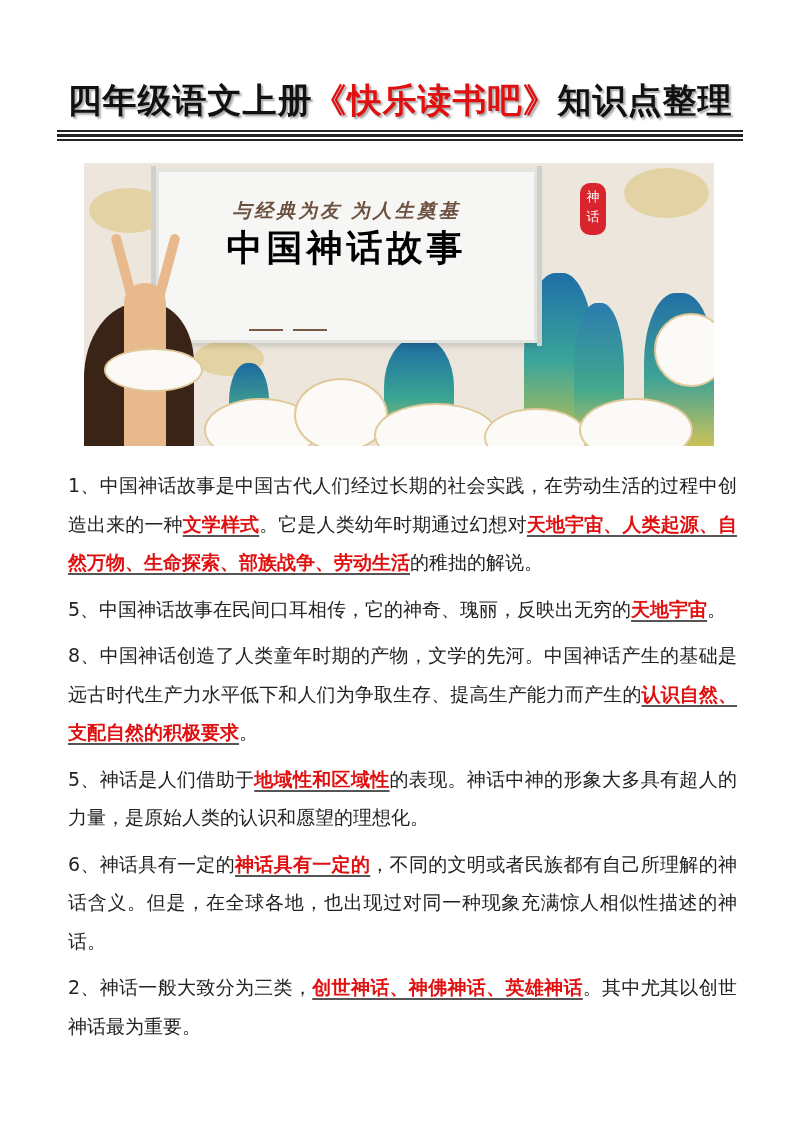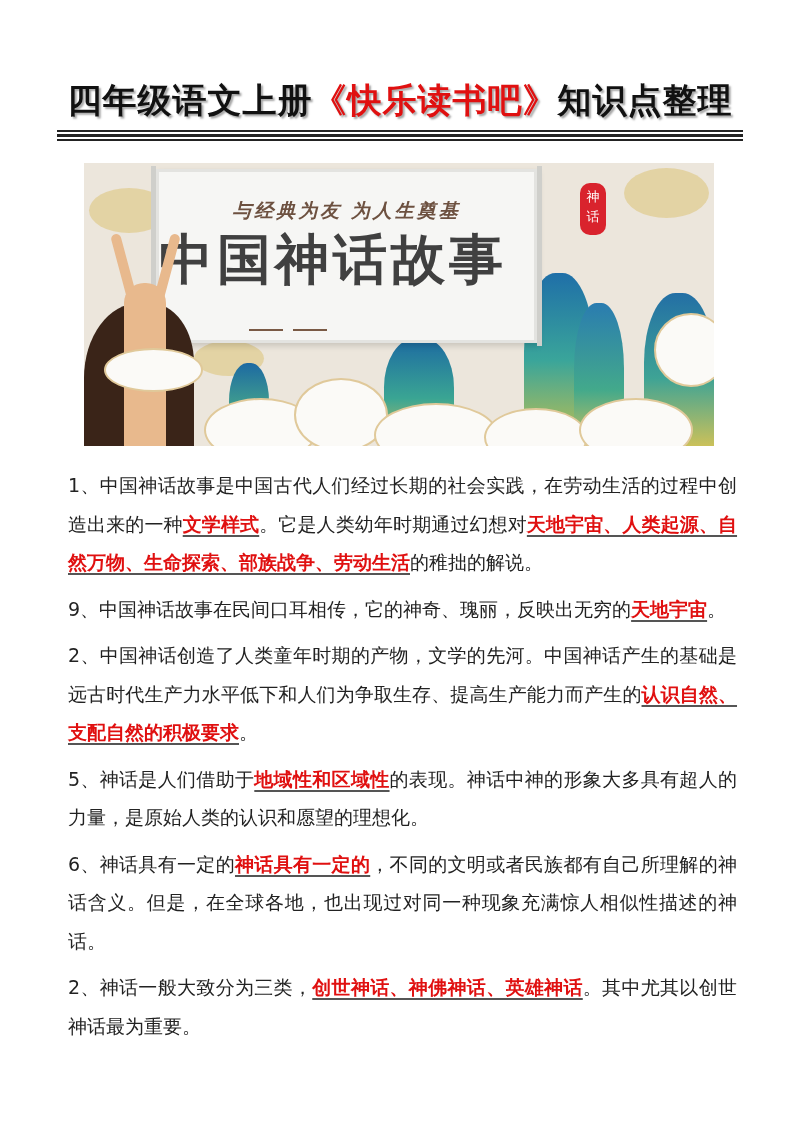--- a/index.html
+++ b/index.html
@@ -32,22 +32,22 @@
     content: ""; position: absolute; top: -6px; width: 5px; height: 180px; background: #cfcfcb;
   }
   .scroll::before { left: -8px; }
   .scroll::after { right: -8px; }
   .scroll .sub {
     position: absolute; left: 0; right: 0; top: 26px; text-align: center;
     font-family: Liberation Sans, sans-serif; font-weight: bold; font-style: italic;
     color: #6d5140; font-size: 19px; letter-spacing: 3px;
   }
   .scroll .main {
-    position: absolute; left: 0; right: 0; top: 52px; text-align: left;
-    color: #404040; font-size: 54px; font-weight: bold; letter-spacing: 4px;
+    position: absolute; left: 0; right: 0; top: 52px; text-align: center;
+    color: #000000; font-size: 36px; font-weight: bold; letter-spacing: 4px;
   }
   .scroll .dashes { position: absolute; left: 90px; top: 144px; }
   .scroll .dashes span { display: inline-block; width: 34px; height: 2px; background: #7a5a45; margin-right: 10px; }
   .seal {
     position: absolute; left: 496px; top: 20px; width: 26px; height: 48px; background: #d9232d;
     border-radius: 10px; color: #fff; font-size: 13px; line-height: 20px; text-align: center; padding-top: 4px;
   }
   .mountain { position: absolute; border-radius: 45% 45% 0 0; }
   .cloud-white { position: absolute; border-radius: 50%; background: #fbfaf7; border: 2px solid #e0c99a; }
   .figure-hair { position: absolute; left: 0; top: 140px; width: 110px; height: 150px; background: #3a2418; border-radius: 50% 40% 0 0; }
@@ -107,24 +107,24 @@
     <div class="figure-body"></div>
     <div class="cloud-white" style="left:20px;top:185px;width:95px;height:40px;"></div>
   </div>
 </div>
 
 <div class="content">
   <p class="para">
     <span>1、中国神话故事是中国古代人们经过长期的社会实践，在劳动生活的过程中创造出来的一种</span><span class="hl">文学样式</span><span>。它是人类幼年时期通过幻想对</span><span class="hl">天地宇宙、人类起源、自然万物、生命探索、部族战争、劳动生活</span><span>的稚拙的解说。</span>
   </p>
   <p class="para">
-    <span>9、中国神话故事在民间口耳相传，它的神奇、瑰丽，反映出无穷的</span><span class="hl">天地宇宙</span><span>。</span>
+    <span>5、中国神话故事在民间口耳相传，它的神奇、瑰丽，反映出无穷的</span><span class="hl">天地宇宙</span><span>。</span>
   </p>
   <p class="para">
-    <span>2、中国神话创造了人类童年时期的产物，文学的先河。中国神话产生的基础是远古时代生产力水平低下和人们为争取生存、提高生产能力而产生的</span><span class="hl">认识自然、支配自然的积极要求</span><span>。</span>
+    <span>8、中国神话创造了人类童年时期的产物，文学的先河。中国神话产生的基础是远古时代生产力水平低下和人们为争取生存、提高生产能力而产生的</span><span class="hl">认识自然、支配自然的积极要求</span><span>。</span>
   </p>
   <p class="para">
     <span>5、神话是人们借助于</span><span class="hl">地域性和区域性</span><span>的表现。神话中神的形象大多具有超人的力量，是原始人类的认识和愿望的理想化。</span>
   </p>
   <p class="para">
     <span>6、神话具有一定的</span><span class="hl">神话具有一定的</span><span>，不同的文明或者民族都有自己所理解的神话含义。但是，在全球各地，也出现过对同一种现象充满惊人相似性描述的神话。</span>
   </p>
   <p class="para">
     <span>2、神话一般大致分为三类，</span><span class="hl">创世神话、神佛神话、英雄神话</span><span>。其中尤其以创世神话最为重要。</span>
   </p>

